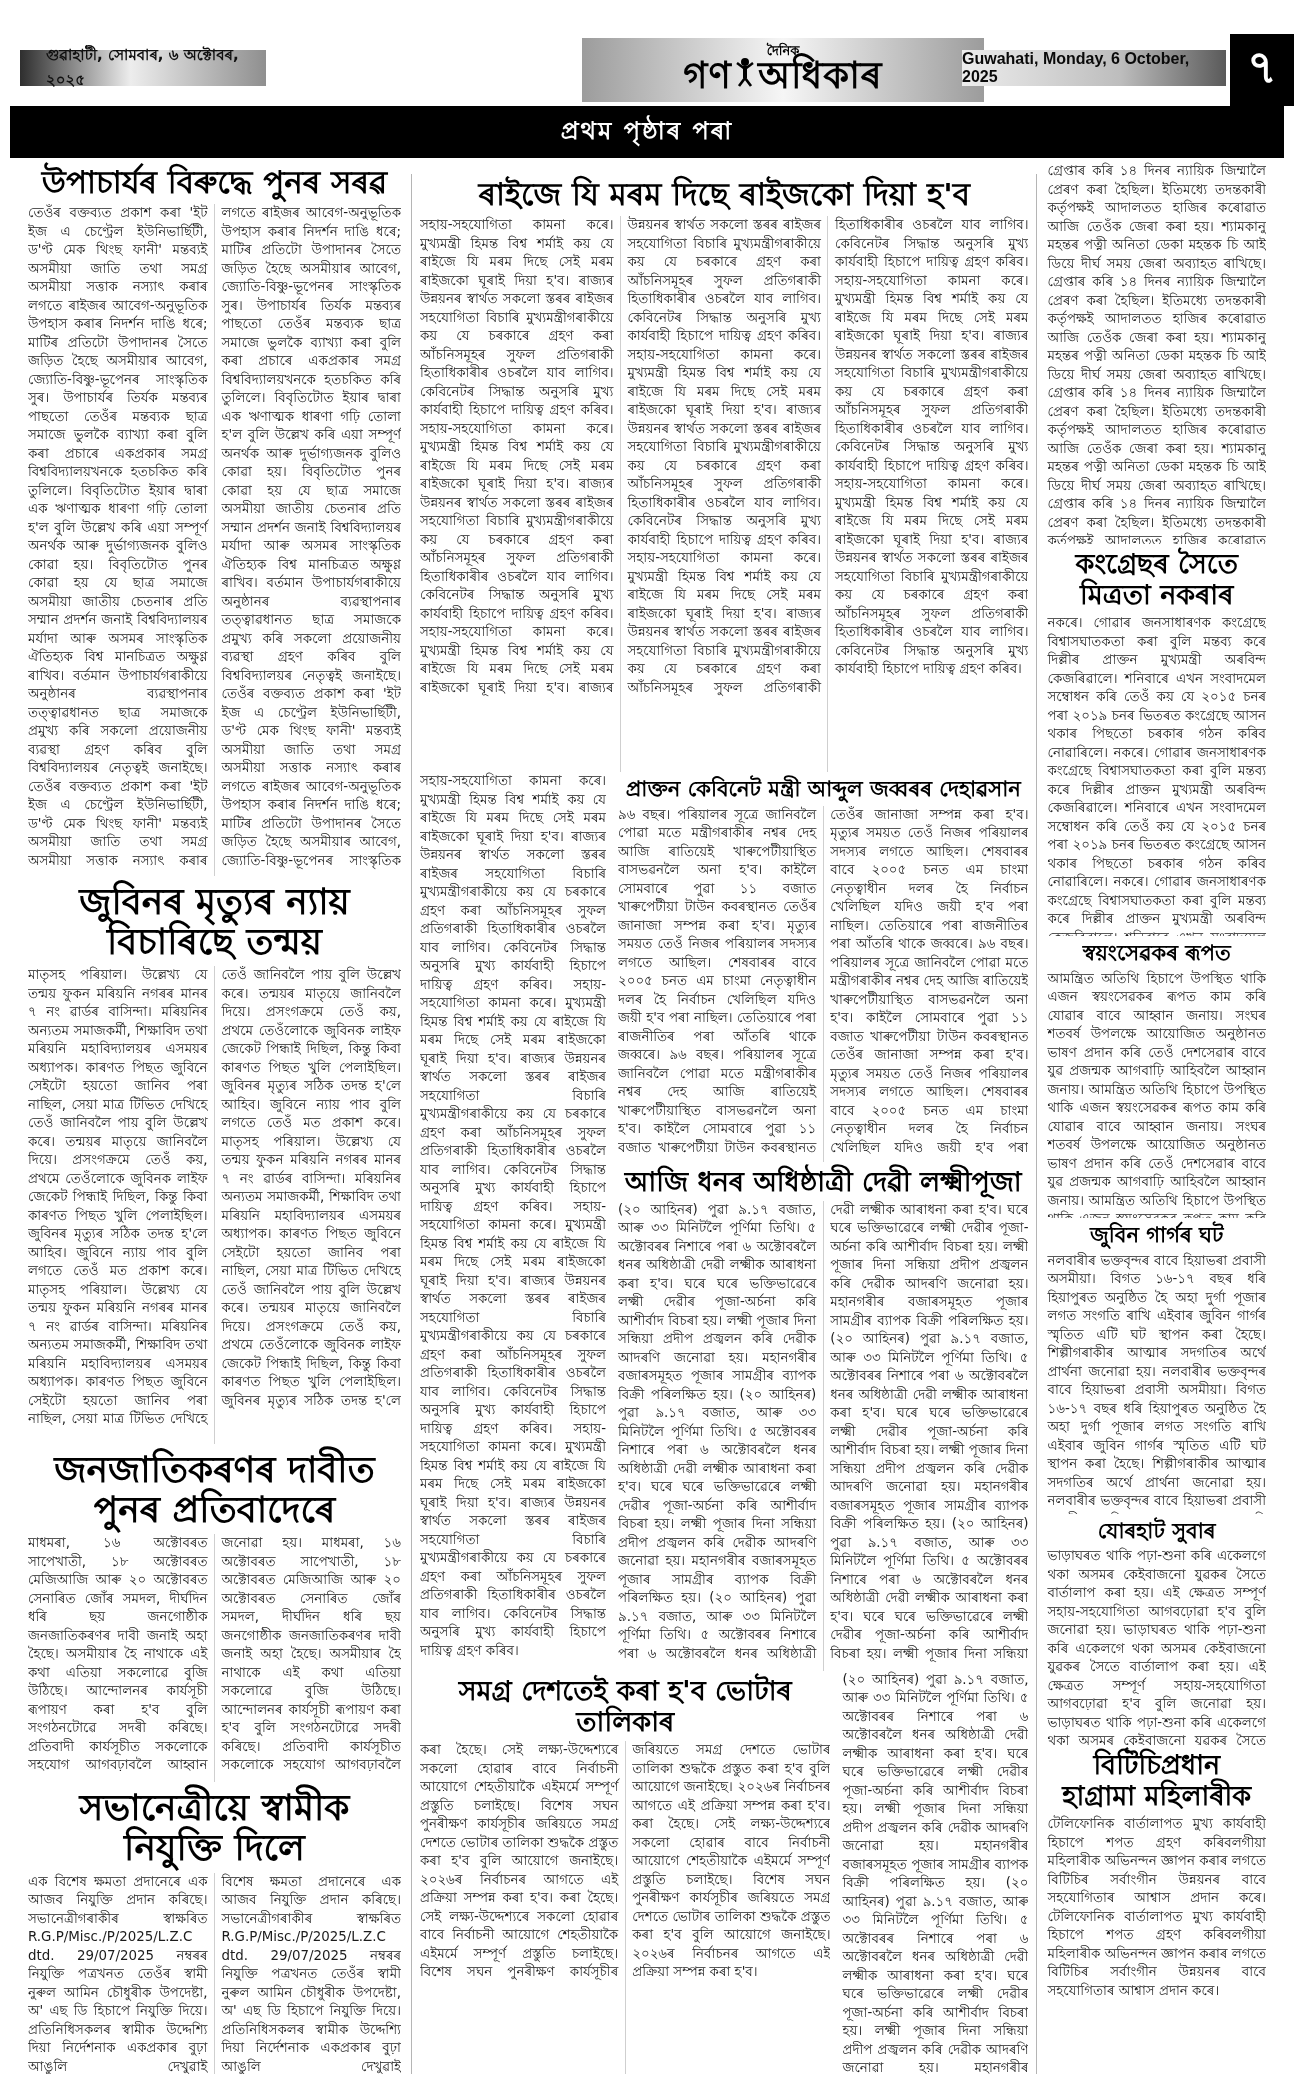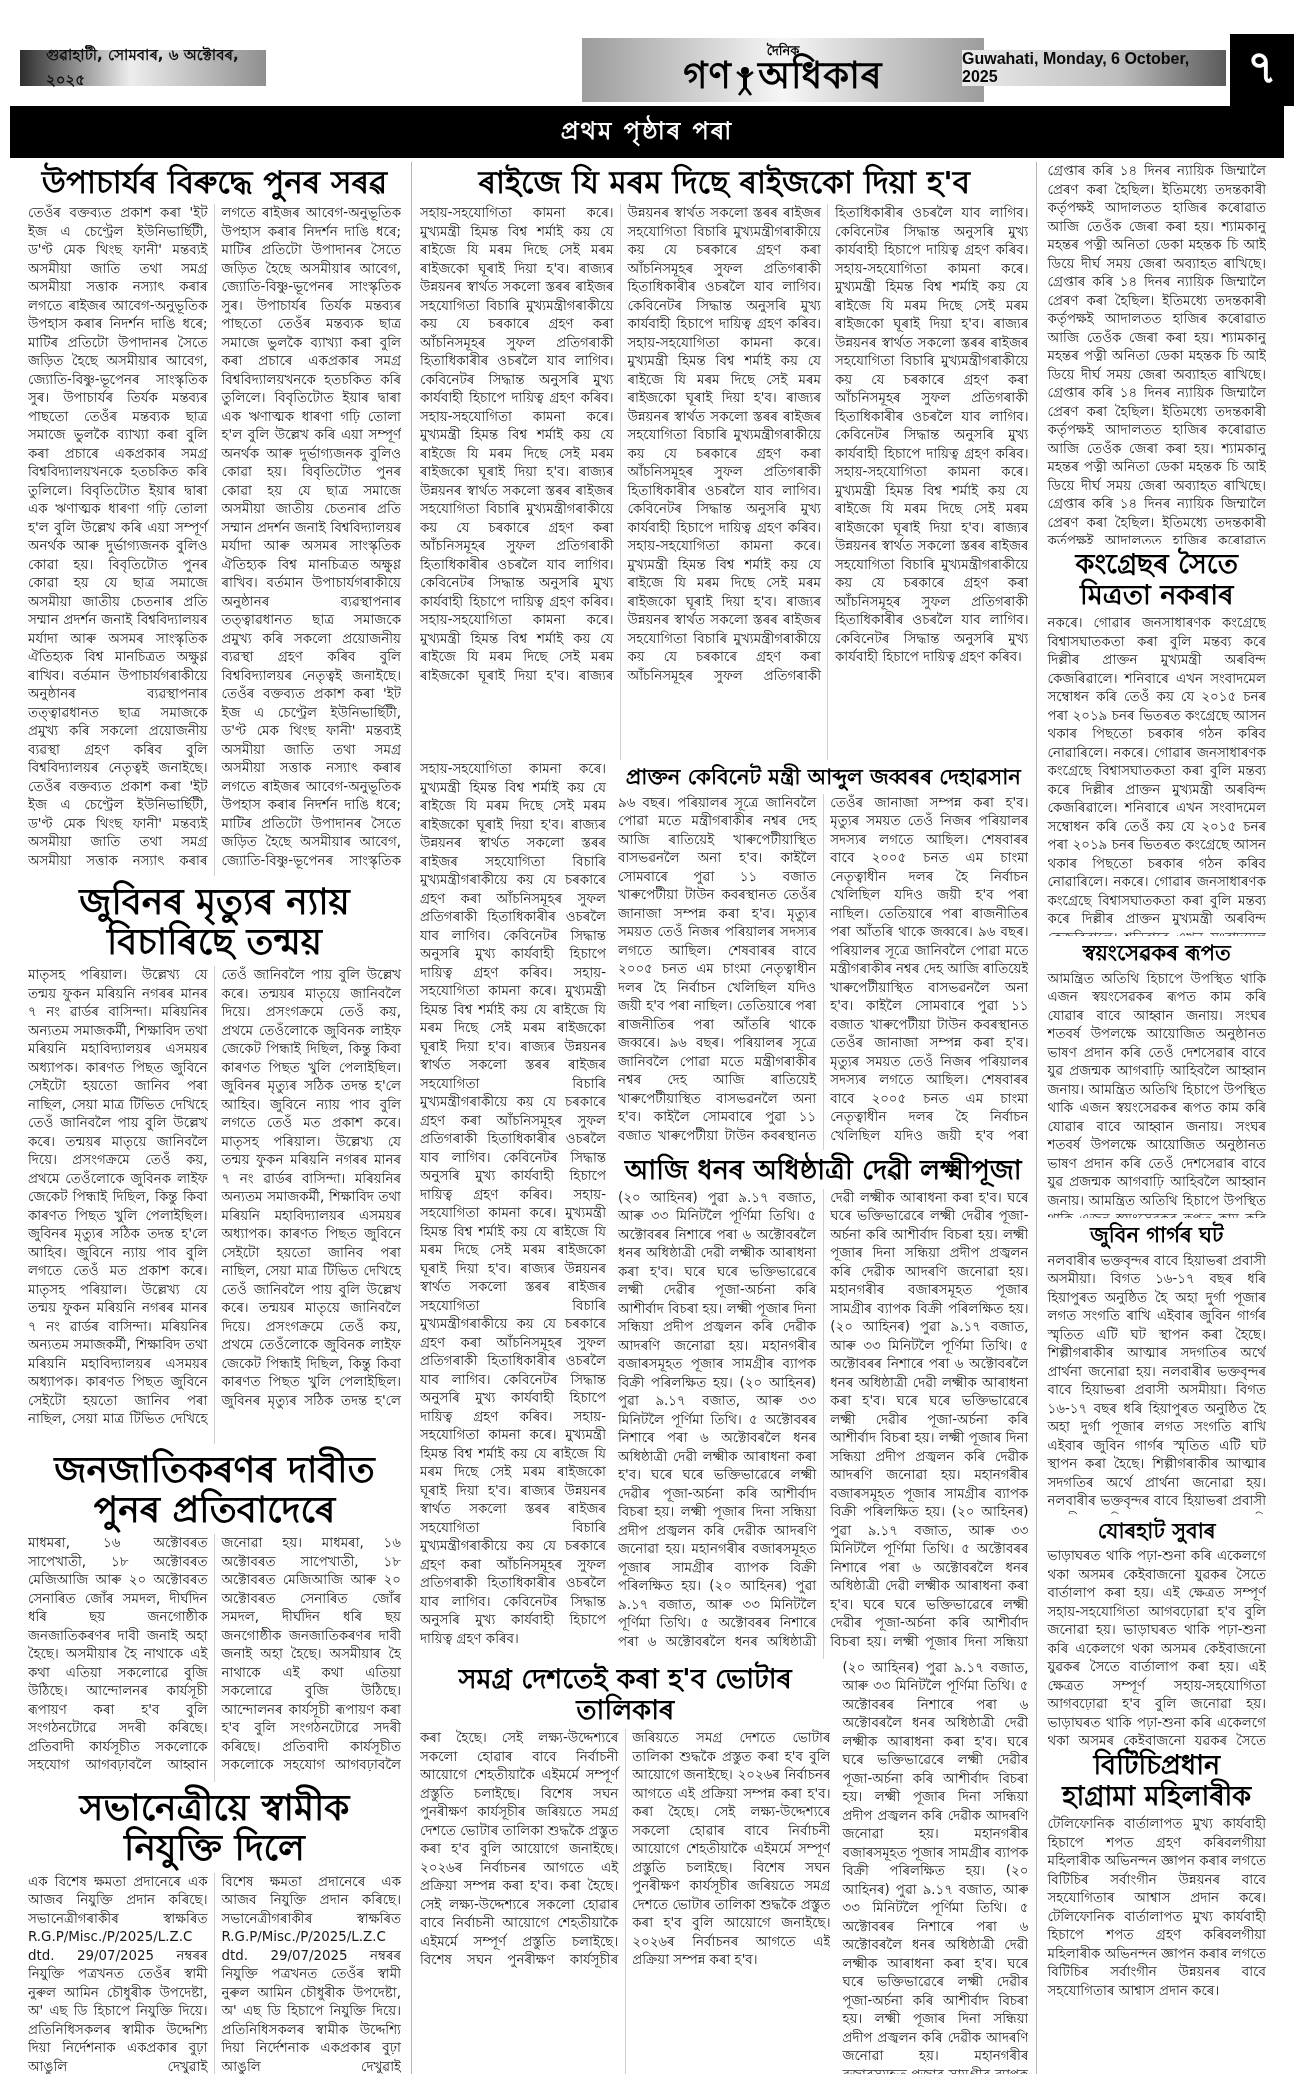--- a/index.html
+++ b/index.html
@@ -15,21 +15,21 @@
     background:linear-gradient(90deg,#2e2e2e,#ededed 45%,#8f8f8f);
     display:flex;align-items:center;padding-left:26px;box-sizing:border-box;
     font-size:15px;font-weight:bold;color:#101010;
   }
   .masthead{
     position:absolute;left:566px;top:38px;width:402px;height:64px;
     background:linear-gradient(90deg,#9c9c9c,#f6f6f6 50%,#9c9c9c);
     display:flex;flex-direction:column;align-items:center;justify-content:center;margin-left:16px;
   }
   .masthead .small{font-size:13px;font-weight:bold;line-height:1;color:#000;}
-  .masthead .big{display:flex;align-items:flex-end;gap:4px;font-size:37px;font-weight:800;line-height:1.05;color:#000;letter-spacing:1px;}
+  .masthead .big{display:flex;align-items:flex-start;gap:4px;font-size:37px;font-weight:800;line-height:1.05;color:#000;letter-spacing:1px;}
   .masthead svg{display:block;}
   .date-right{
     position:absolute;left:962px;top:50px;width:264px;height:36px;
     background:linear-gradient(90deg,#ededed,#bdbdbd 60%,#5a5a5a);
     display:flex;align-items:center;justify-content:center;
     font-family:"Liberation Sans",sans-serif;font-size:16px;font-weight:bold;color:#0a0a0a;
   }
   .pagenum{
     position:absolute;left:1230px;top:34px;width:64px;height:72px;
     background:#000;color:#fff;display:flex;align-items:center;justify-content:center;
@@ -39,21 +39,21 @@
     margin:0 10px;height:52px;background:#000;color:#fff;
     display:flex;align-items:center;justify-content:center;
     font-size:24px;font-weight:bold;letter-spacing:2px;
   }
   
   .content{
     display:flex;gap:10px;padding:4px 28px 10px 28px;height:1912px;box-sizing:content-box;
   }
   .group{display:flex;flex-direction:column;overflow:hidden;}
   .g-left{width:396px;}
-  .g-center{width:664px;border-left:1px solid #b5b5b5;border-right:1px solid #b5b5b5;padding:0 8px;box-sizing:border-box;}
+  .g-center{width:664px;border-left:1px solid #b5b5b5;border-right:1px solid #b5b5b5;padding:0 8px;box-sizing:border-box;margin-top:12px;}
   .g-right{width:232px;}
   h2,h3,h4{margin:0;color:#000;font-weight:800;text-align:center;}
   .hl-a{font-size:31px;line-height:1.1;padding:3px 0 5px;}
   .hl-b{font-size:36px;line-height:1.1;padding:6px 0 5px;}
   .hl-c{font-size:21px;line-height:1.18;padding:5px 0 4px;}
   .hl-d{font-size:27px;line-height:1.15;padding:4px 0 4px;}
   .body{
     font-size:13.4px;line-height:1.38;text-align:justify;color:#1c1c1c;
     overflow:hidden;word-break:break-word;
   }

